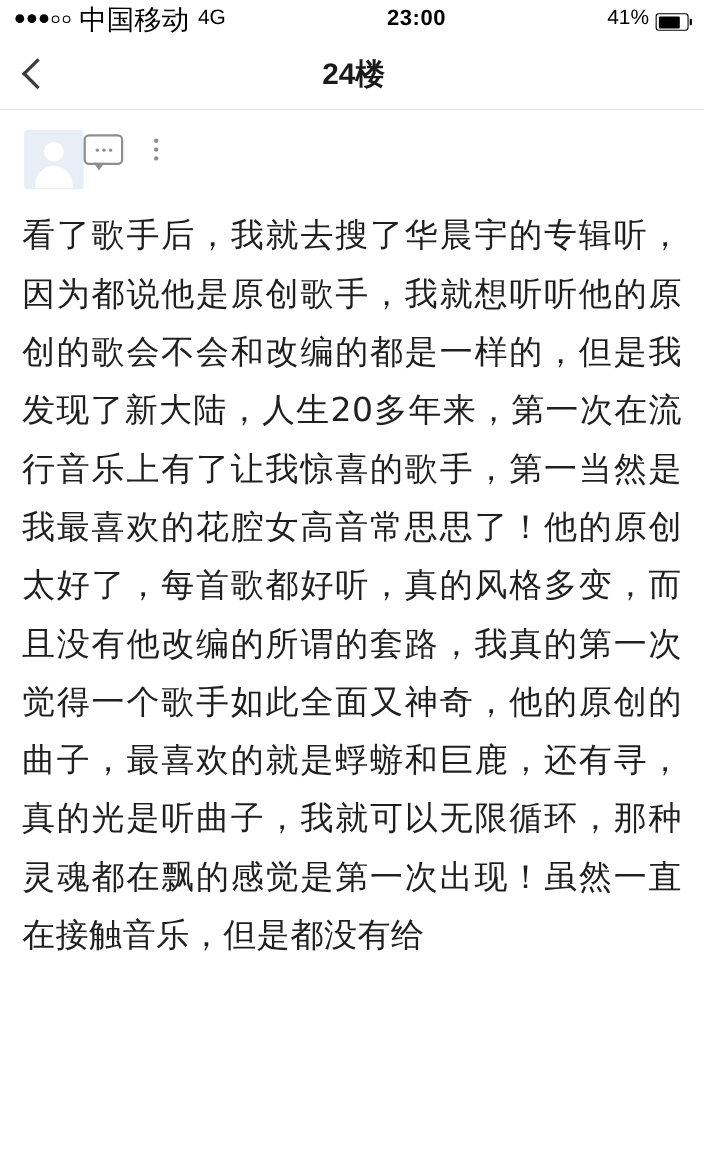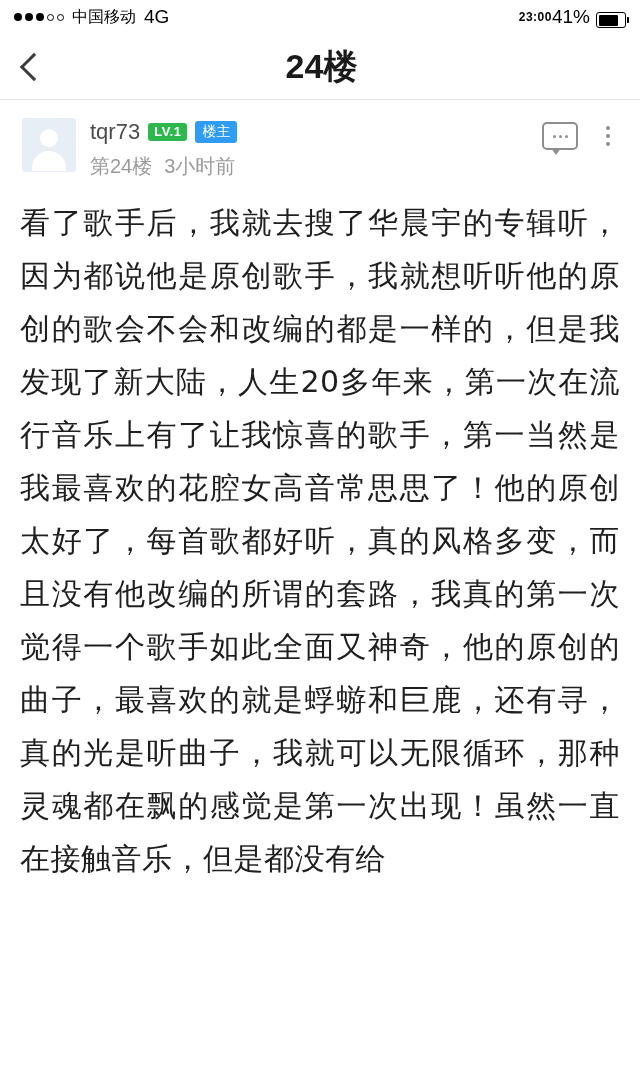--- a/index.html
+++ b/index.html
@@ -40,26 +40,26 @@
     width: 8px; height: 8px;
     border-radius: 50%;
     background: #000;
     display: inline-block;
   }
   .dot.hollow {
     background: #fff;
     border: 1.5px solid #000;
     width: 5px; height: 5px;
   }
-  .carrier { font-size: 16px; letter-spacing: 0px; }
+  .carrier { font-size: 25px; letter-spacing: 0px; }
   .net { font-size: 19px; margin-left: 0; }
   .status-center {
     flex: 1 1 auto;
-    text-align: right;
-    font-size: 12px;
+    text-align: center;
+    font-size: 20px;
     font-weight: 600;
     letter-spacing: 0.5px;
   }
   .status-right {
     flex: 0 0 auto;
     display: flex;
     align-items: flex-end;
     gap: 6px;
     font-size: 19px;
   }
@@ -111,21 +111,21 @@
     height: 17px;
     border-left: 3px solid #3c3c3c;
     border-bottom: 3px solid #3c3c3c;
     transform: rotate(45deg);
     margin-left: 6px;
   }
   .nav-title {
     position: absolute;
     left: 3px; right: 0;
     text-align: center;
-    font-size: 34px;
+    font-size: 27px;
     font-weight: 700;
     color: #1a1a1a;
     pointer-events: none;
   }
 
   
   .post {
     padding: 18px 22px 0 22px;
   }
   .post-head {
@@ -290,31 +290,20 @@
   <div class="nav-title">24楼</div>
 </div>
 
 <div class="content-wrap">
   <div class="post">
     <div class="post-head">
       <div class="avatar">
         <span class="head"></span>
           <span class="body"></span>
       </div>
-      <div class="post-meta">
-        <div class="meta-line1">
-          <span class="username">tqr73</span>
-          <span class="badge-lv">LV.1</span>
-          <span class="badge-owner">楼主</span>
-        </div>
-        <div class="meta-line2">
-          <span>第24楼</span>
-          <span>3小时前</span>
-        </div>
-      </div>
       <div class="post-actions">
         <span class="icon-comment">
             <i></i>
             <i></i>
             <i></i>
           </span>
         <span class="icon-more">
             <i></i>
             <i></i>
             <i></i>

